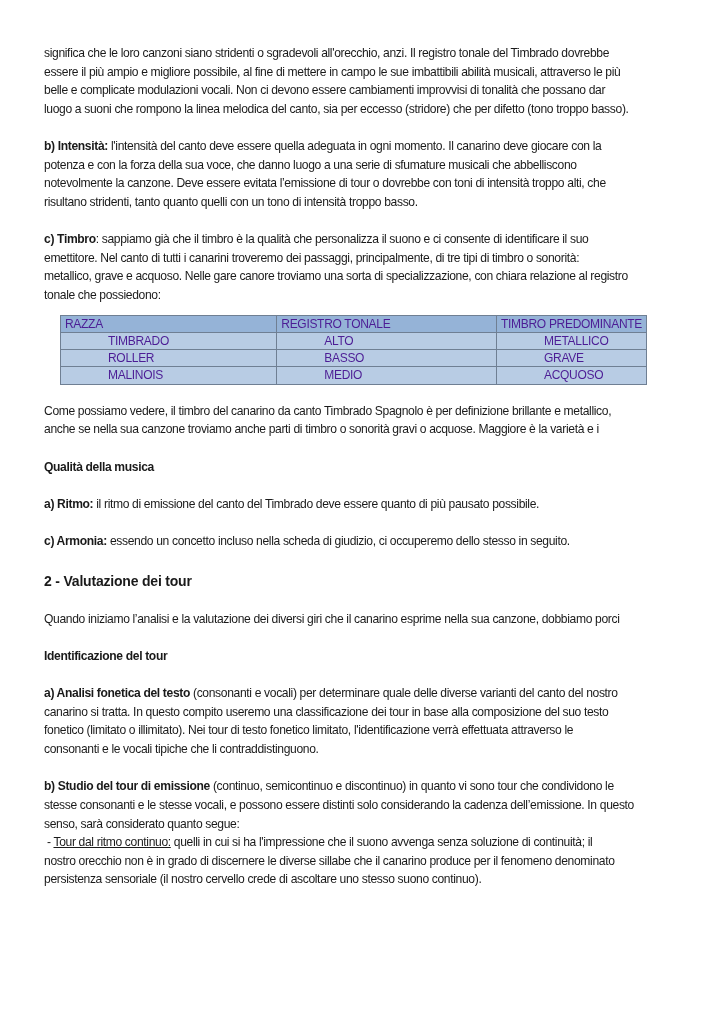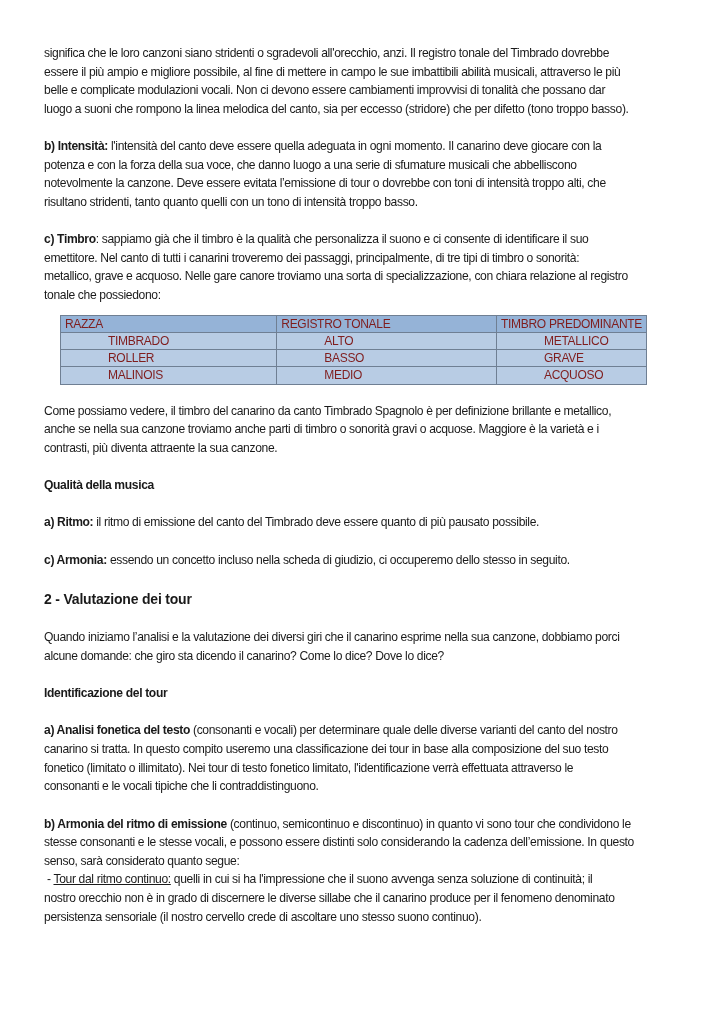--- a/index.html
+++ b/index.html
@@ -18,21 +18,21 @@
     font-size: 14px; font-weight: bold; letter-spacing: -0.2px;
     line-height: 20px; margin: 0 0 19px 0; height: 20px; white-space: nowrap;
   }
   .subhead { font-weight: bold; margin: 0 0 18.7px 0; height: 18.6px; white-space: nowrap; }
   table.data {
     border-collapse: collapse; margin: 10px 0 17px 16px; width: 587px;
     font-size: 12px; letter-spacing: -0.3px;
   }
   table.data td {
     border: 1px solid #6f7f93; padding: 0 4px; height: 16.3px; line-height: 16.3px;
-    white-space: nowrap; color: #7f1d1d;
+    white-space: nowrap; color: #4c1d95;
   }
   table.data tr.head td { background: #95b3d7; }
   table.data tr.row td { background: #b8cce4; padding-left: 47px; }
   table.data td.c1 { width: 190px; }
   table.data td.c2 { width: 193px; }
 </style>
 </head>
 <body>
 
 <div class="page">
@@ -79,52 +79,50 @@
       <td class="c1">MALINOIS</td>
       <td class="c2">MEDIO</td>
       <td>ACQUOSO</td>
     </tr>
   </tbody>
     </table>
 
   <div class="para">
     <span class="line">Come possiamo vedere, il timbro del canarino da canto Timbrado Spagnolo è per definizione brillante e metallico,</span>
     <span class="line">anche se nella sua canzone troviamo anche parti di timbro o sonorità gravi o acquose. Maggiore è la varietà e i</span>
-    <span class="line">contrasti, più diventa attraente la sua canzone.</span>
   </div>
 
   <div class="subhead">Qualità della musica</div>
 
   <div class="para">
     <span class="line"><b>a) Ritmo:</b><span> il ritmo di emissione del canto del Timbrado deve essere quanto di più pausato possibile.</span></span>
   </div>
 
 
   <div class="para" style="margin-bottom:20px">
     <span class="line"><b>c) Armonia:</b><span> essendo un concetto incluso nella scheda di giudizio, ci occuperemo dello stesso in seguito.</span></span>
   </div>
 
   <div class="h2">2 - Valutazione dei tour</div>
 
   <div class="para">
     <span class="line">Quando iniziamo l’analisi e la valutazione dei diversi giri che il canarino esprime nella sua canzone, dobbiamo porci</span>
-    <span class="line">alcune domande: che giro sta dicendo il canarino? Come lo dice? Dove lo dice?</span>
   </div>
 
   <div class="subhead">Identificazione del tour</div>
 
   <div class="para">
     <span class="line"><b>a) Analisi fonetica del testo</b><span> (consonanti e vocali) per determinare quale delle diverse varianti del canto del nostro</span></span>
     <span class="line">canarino si tratta. In questo compito useremo una classificazione dei tour in base alla composizione del suo testo</span>
     <span class="line">fonetico (limitato o illimitato). Nei tour di testo fonetico limitato, l'identificazione verrà effettuata attraverso le</span>
     <span class="line">consonanti e le vocali tipiche che li contraddistinguono.</span>
   </div>
 
   <div class="para">
-    <span class="line"><b>b) Armonia del ritmo di emissione</b><span> (continuo, semicontinuo e discontinuo) in quanto vi sono tour che condividono le</span></span>
+    <span class="line"><b>b) Studio del tour di emissione</b><span> (continuo, semicontinuo e discontinuo) in quanto vi sono tour che condividono le</span></span>
     <span class="line">stesse consonanti e le stesse vocali, e possono essere distinti solo considerando la cadenza dell’emissione. In questo</span>
     <span class="line">senso, sarà considerato quanto segue:</span>
     <span class="line"><span style="white-space:pre"> - </span><span class="u">Tour dal ritmo continuo:</span><span> quelli in cui si ha l'impressione che il suono avvenga senza soluzione di continuità; il</span></span>
     <span class="line">nostro orecchio non è in grado di discernere le diverse sillabe che il canarino produce per il fenomeno denominato</span>
     <span class="line">persistenza sensoriale (il nostro cervello crede di ascoltare uno stesso suono continuo).</span>
   </div>
 
 </div>
 
 </body></html>

